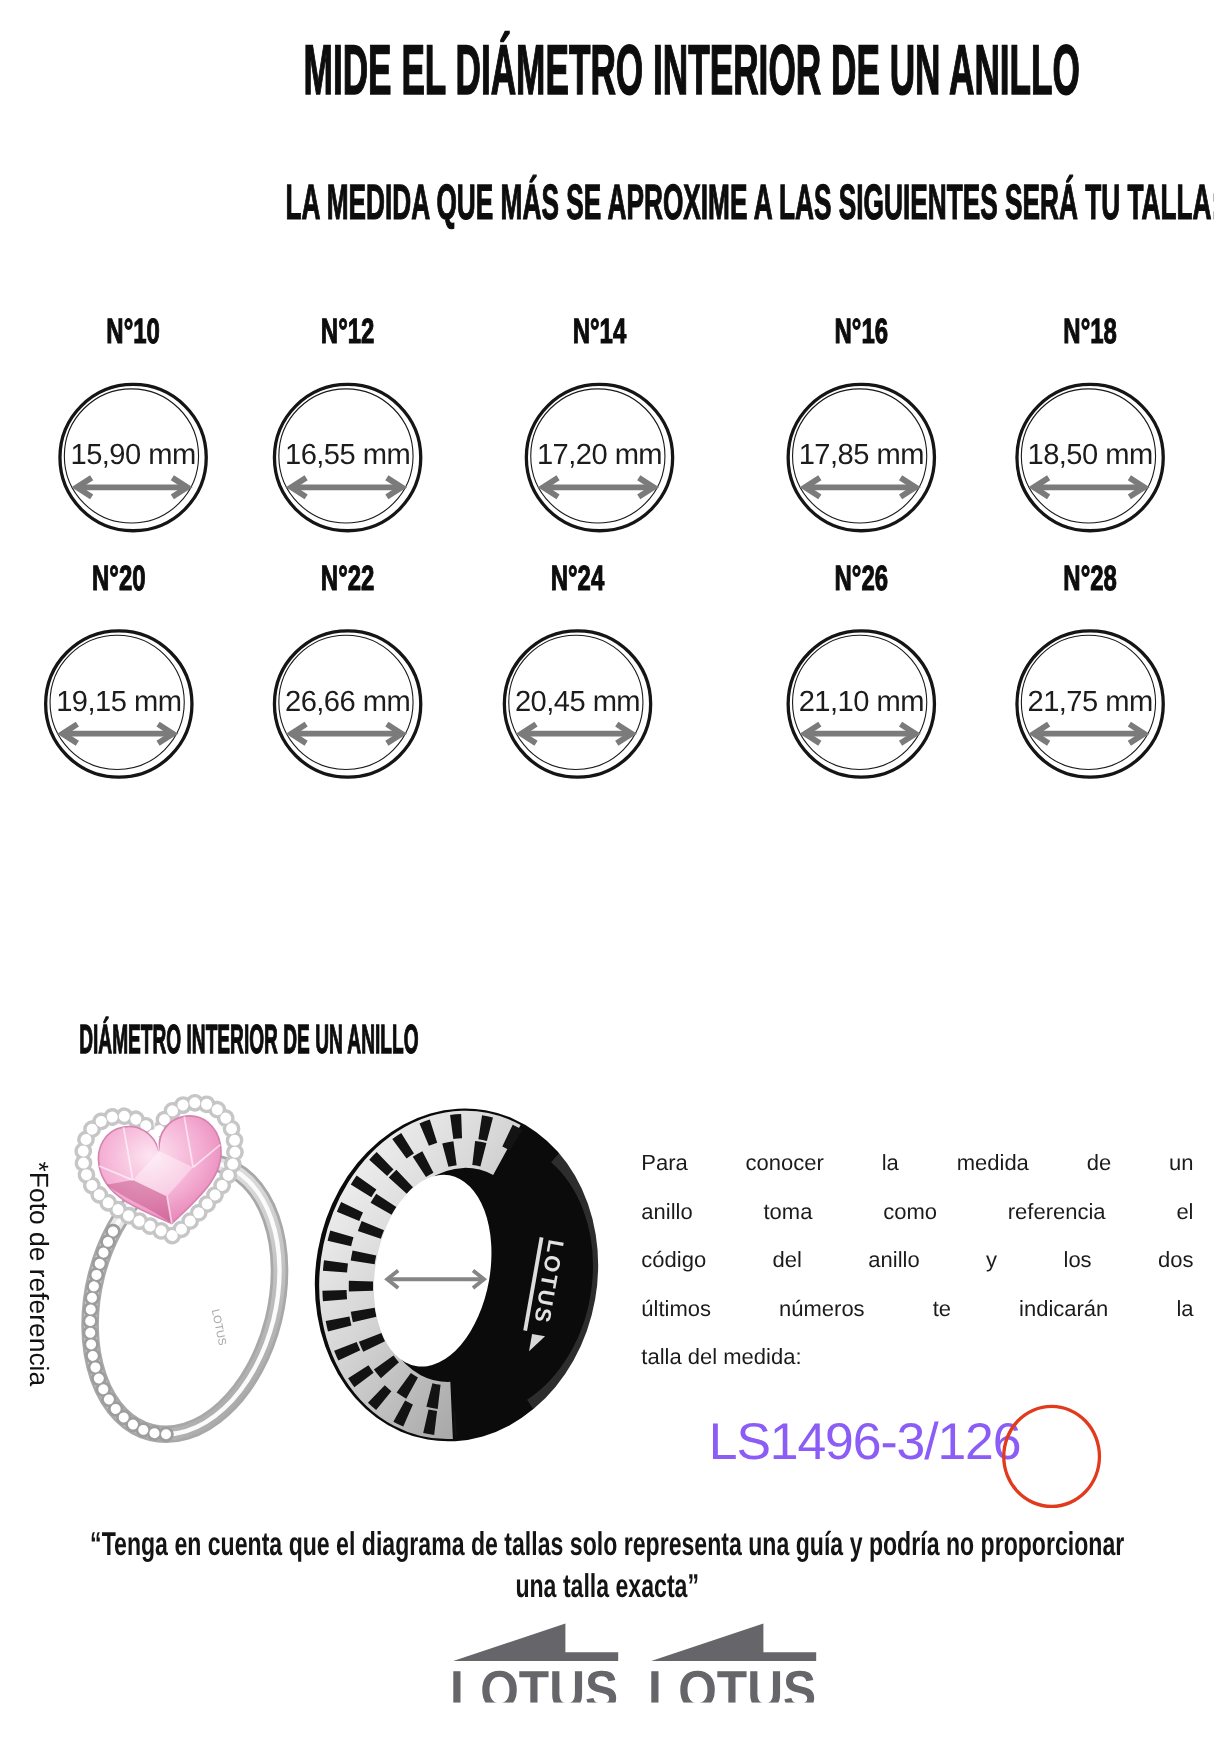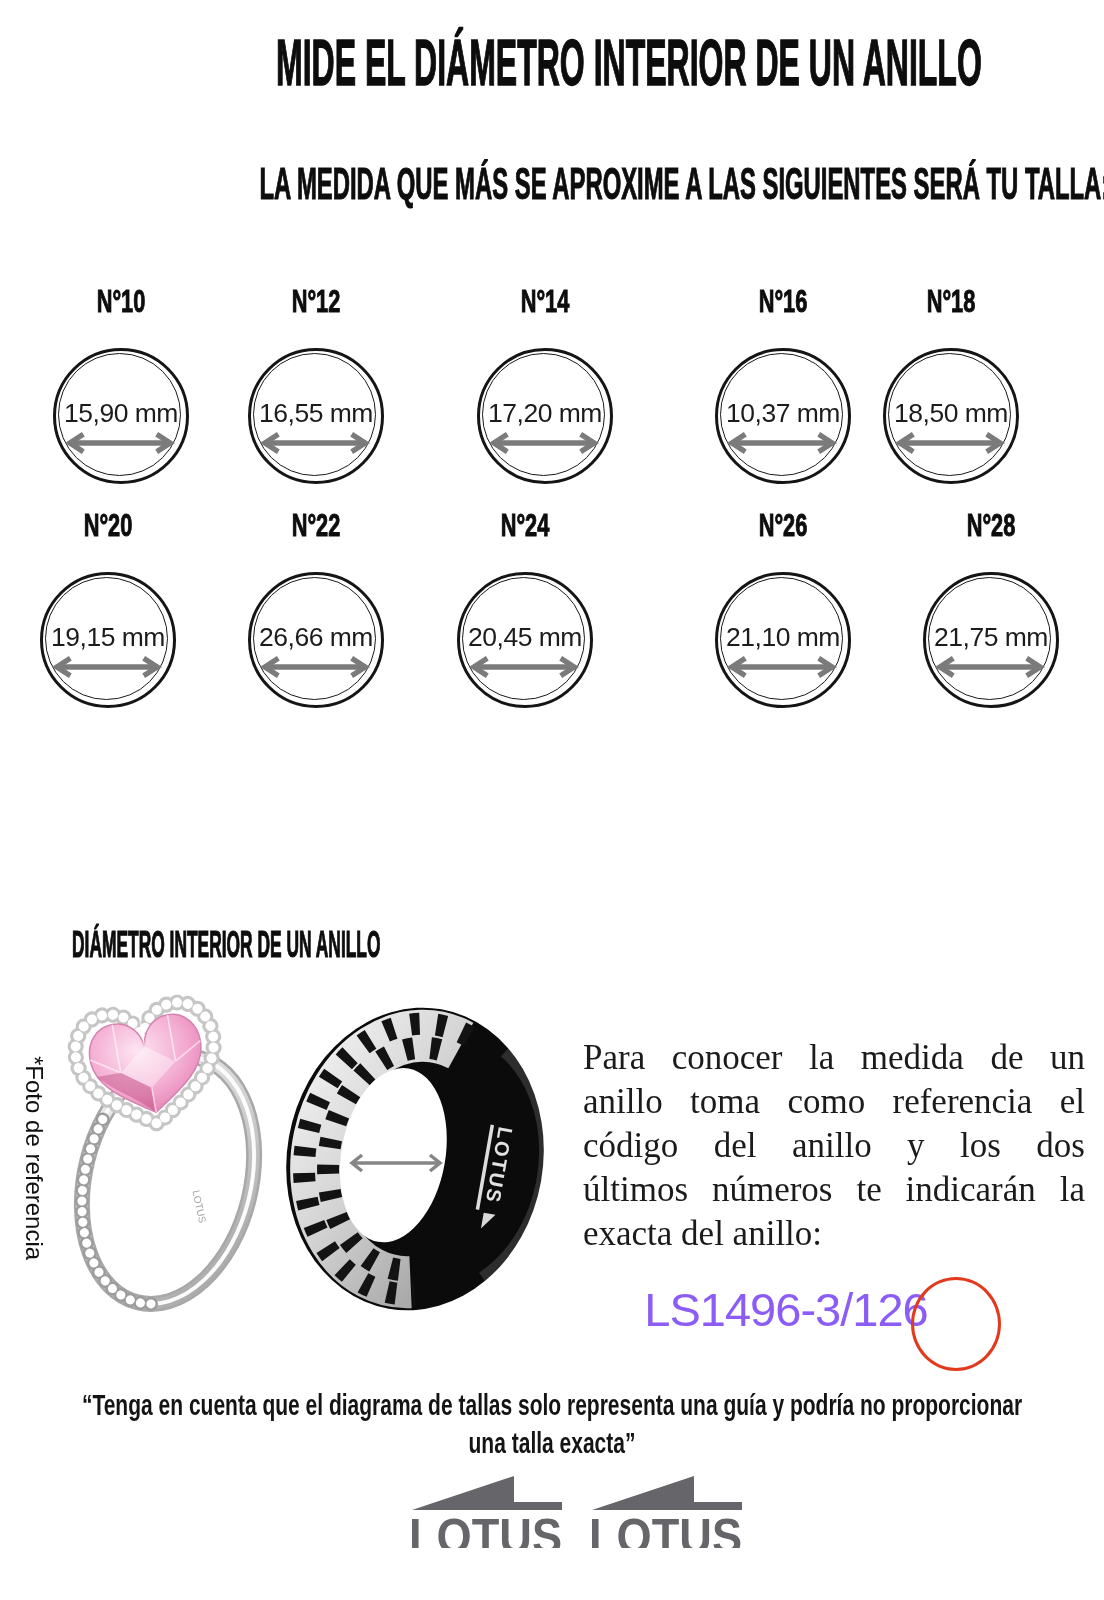--- a/index.html
+++ b/index.html
@@ -51,22 +51,22 @@
   }
   
   .photo-note {
     position:absolute; left:20px; top:1056px; height:240px;
     writing-mode:vertical-rl; font-size:24px; color:#111; letter-spacing:0;
   }
   .ring-svg { position:absolute; }
   
   .description { position:absolute; left:583px; top:1036px; width:502px; }
   .para-line {
-    font-size:35px; line-height:44px; color:#1b1b1b;
-    text-align:justify; text-align-last:justify; white-space:nowrap;font-family:Liberation Serif, serif;
+    font-size:20px; line-height:44px; color:#1b1b1b;
+    text-align:justify; text-align-last:justify; white-space:nowrap;
   }
   .para-line:last-child { text-align-last:left; }
   .ring-code {
     position:absolute; left:560px; top:1282px; width:452px; text-align:center;
     font-size:47px; color:#8b5cf6; letter-spacing:-1px;
   }
   .code-highlight {
     position:absolute; left:911px; top:1277px; width:90px; height:94px;
     border:3.5px solid #e23a1d; border-radius:50%; background:transparent;
   }
@@ -122,29 +122,29 @@
           <path d="M20,3 6,12 20,21"></path>
           <line x1="6" y1="12" x2="110" y2="12"></line>
           <path d="M96,3 110,12 96,21"></path>
         </svg>
     </div>
   </div>
   <div class="cell" style="left:688px;top:284px">
     <div class="size-label">N°16</div>
     <div class="circle">
       <div class="circle-inner"></div>
-      <div class="diameter">10,37 mm</div>
-      <svg class="dia-arrow" viewBox="0 0 116 24">
-          <path d="M20,3 6,12 20,21"></path>
-          <line x1="6" y1="12" x2="110" y2="12"></line>
-          <path d="M96,3 110,12 96,21"></path>
-        </svg>
-    </div>
-  </div>
-  <div class="cell" style="left:856px;top:284px">
+      <div class="diameter">17,85 mm</div>
+      <svg class="dia-arrow" viewBox="0 0 116 24">
+          <path d="M20,3 6,12 20,21"></path>
+          <line x1="6" y1="12" x2="110" y2="12"></line>
+          <path d="M96,3 110,12 96,21"></path>
+        </svg>
+    </div>
+  </div>
+  <div class="cell" style="left:896px;top:284px">
     <div class="size-label">N°18</div>
     <div class="circle">
       <div class="circle-inner"></div>
       <div class="diameter">18,50 mm</div>
       <svg class="dia-arrow" viewBox="0 0 116 24">
           <path d="M20,3 6,12 20,21"></path>
           <line x1="6" y1="12" x2="110" y2="12"></line>
           <path d="M96,3 110,12 96,21"></path>
         </svg>
     </div>
@@ -273,21 +273,21 @@
       <path d="M82,159 72,167 82,175" fill="none" stroke="#858585" stroke-width="3.5"></path>
       <path d="M150,159 160,167 150,175" fill="none" stroke="#858585" stroke-width="3.5"></path>
     </g>
   </svg>
 
   <div class="description">
     <div class="para-line">Para conocer la medida de un</div>
     <div class="para-line">anillo toma como referencia el</div>
     <div class="para-line">código del anillo y los dos</div>
     <div class="para-line">últimos números te indicarán la</div>
-    <div class="para-line">exacta del anillo:</div>
+    <div class="para-line">talla del medida:</div>
   </div>
 
   <div class="ring-code">LS1496-3/126</div>
   <div class="code-highlight"></div>
 
   <div class="disclaimer1">“Tenga en cuenta que el diagrama de tallas solo representa una guía y podría no proporcionar</div>
   <div class="disclaimer2">una talla exacta”</div>
 
   <svg class="brand-logo" style="left:404px" viewBox="0 0 166 104">
     <path d="M8,38 L110,4 L110,30 L158,30 L158,38 Z" fill="#66666a"></path>

